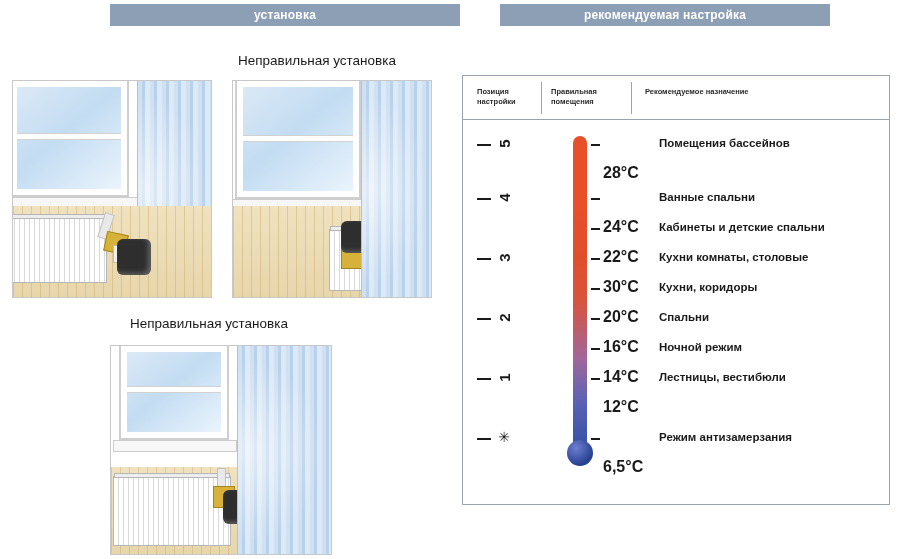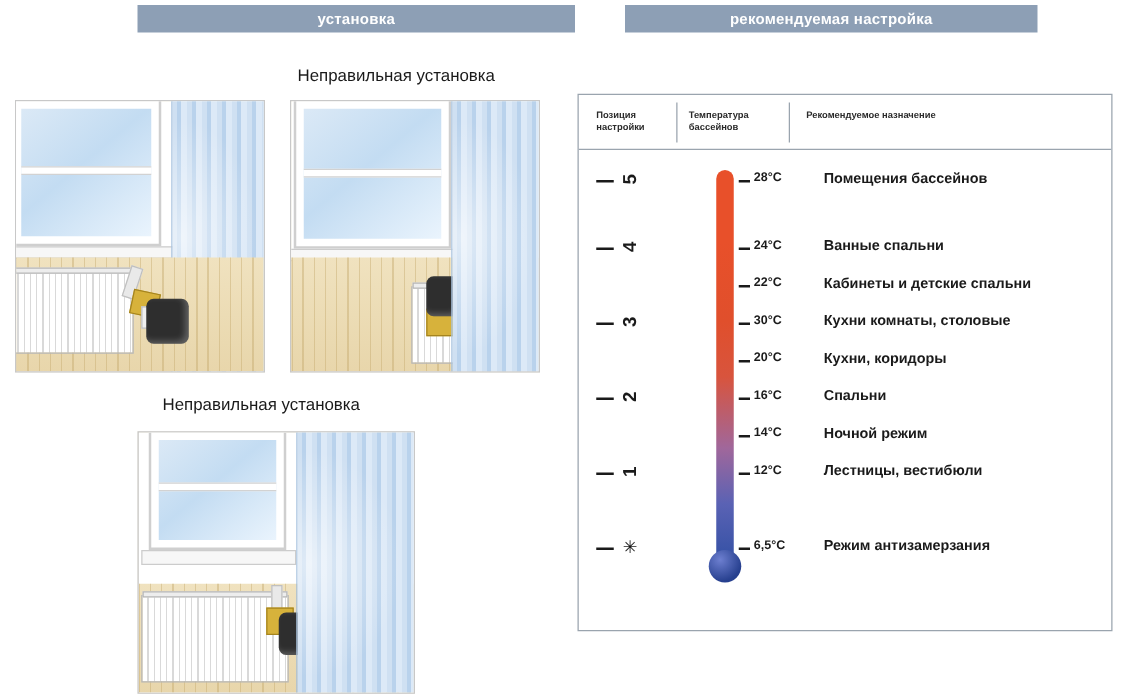--- a/index.html
+++ b/index.html
@@ -156,21 +156,21 @@
     position:absolute; left: 30px; width: 22px; text-align:center;
     font-size: 15px; font-weight: bold; color:#1a1a1a;
     transform: rotate(-90deg); transform-origin: center center;
   }
   .snow {
     position:absolute; left: 30px; width: 22px; text-align:center;
     font-size: 14px; color:#1a1a1a;
   }
   .temp {
     position:absolute; left: 140px; width: 56px; text-align:left;
-    font-size: 10px; font-weight: bold; color:#1a1a1a;
+    font-size: 16px; font-weight: bold; color:#1a1a1a;margin-top:27px;
   }
   .temp-tick {
     position:absolute; left: 128px; width: 9px; height: 2px; background:#1a1a1a;
   }
   .desc {
     position:absolute; left: 196px; font-size: 11.5px; font-weight: bold; color:#1a1a1a;
     white-space: nowrap;
   }
 </style>
 </head>
@@ -264,21 +264,21 @@
     </div>
   </div>
 </div>
 
 <div id="table-box">
 
   <div id="table-head">
     <div class="vrule" id="vr-1"></div>
     <div class="vrule" id="vr-2"></div>
     <div class="th" id="th-0">Позиция настройки</div>
-    <div class="th" id="th-1">Температура бассейнов</div>
+    <div class="th" id="th-1">Правильная помещения</div>
     <div class="th" id="th-2">Рекомендуемое назначение</div>
   </div>
 
   <div id="thermo">
     <div id="thermo-tube"></div>
     <div id="thermo-bulb"></div>
   </div>
 
   <div class="row" style="top:68px;">
     <div class="tick"></div>

